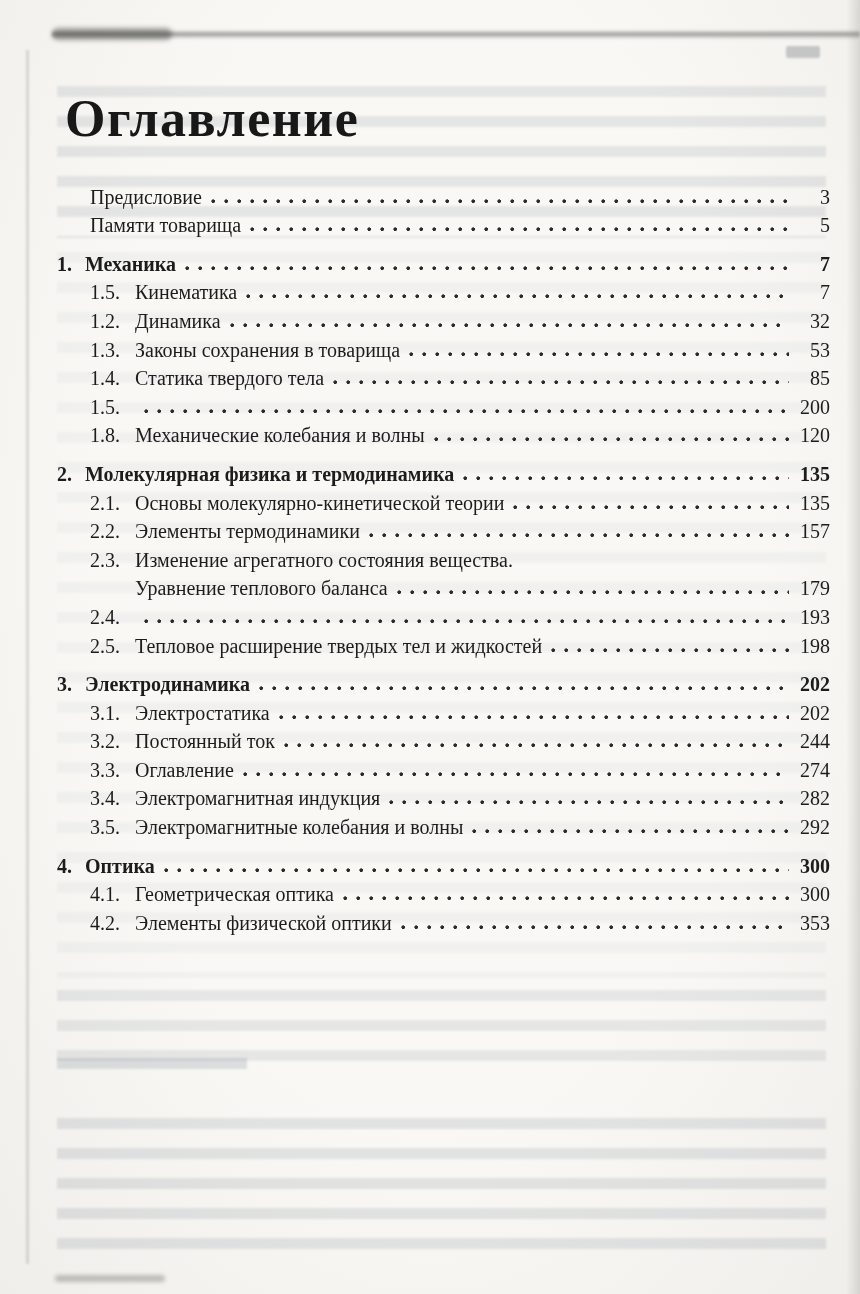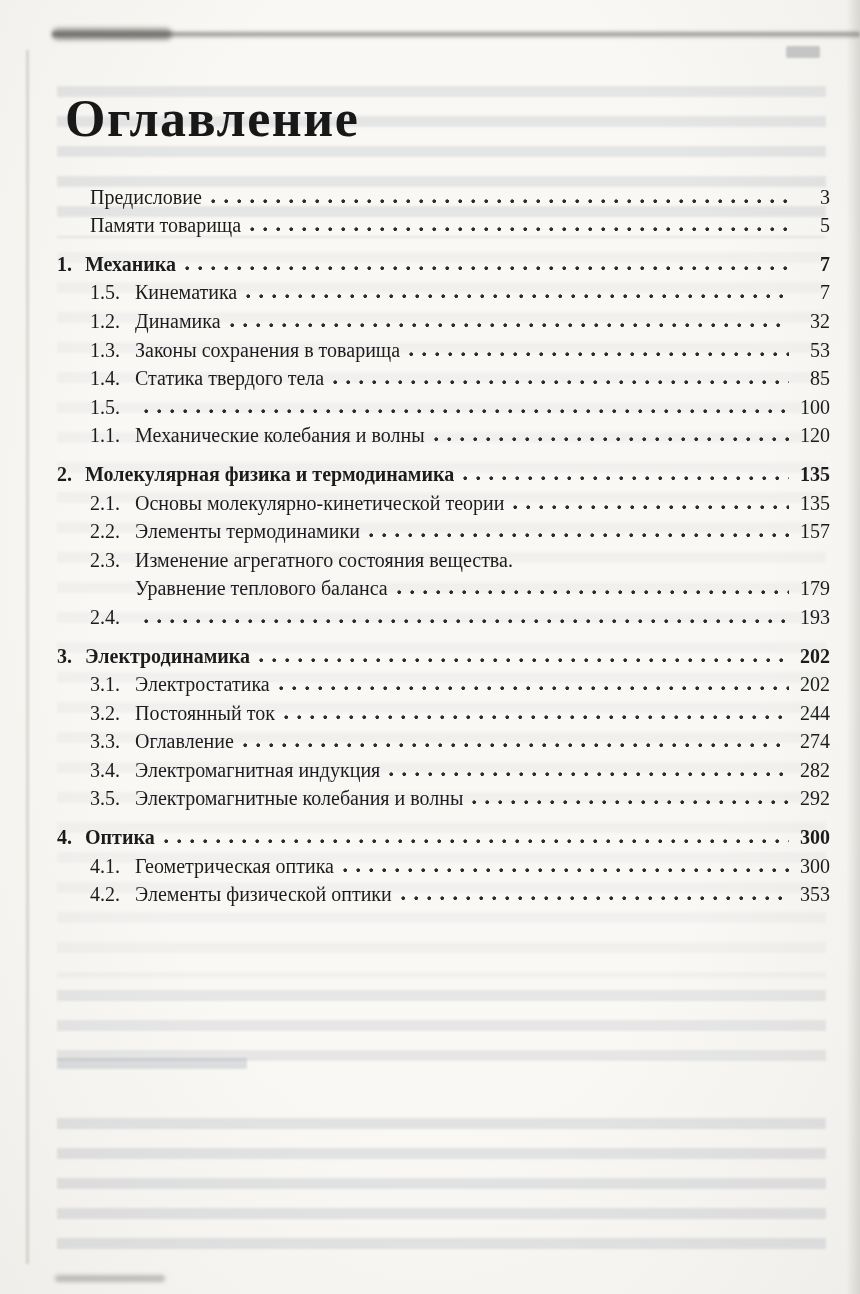--- a/index.html
+++ b/index.html
@@ -135,24 +135,24 @@
         </div>
         <div class="row section">
           <div class="num">1.4.</div>
           <div class="lbl">Статика твердого тела</div>
           <div class="dots"></div>
           <div class="pg">85</div>
         </div>
         <div class="row section">
           <div class="num">1.5.</div>
           <div class="dots"></div>
-          <div class="pg">100</div>
-        </div>
-        <div class="row section">
-          <div class="num">1.1.</div>
+          <div class="pg">200</div>
+        </div>
+        <div class="row section">
+          <div class="num">1.8.</div>
           <div class="lbl">Механические колебания и волны</div>
           <div class="dots"></div>
           <div class="pg">120</div>
         </div>
         <div class="row chapter">
           <div class="num">2.</div>
           <div class="lbl">Молекулярная физика и термодинамика</div>
           <div class="dots"></div>
           <div class="pg">135</div>
         </div>
@@ -175,20 +175,26 @@
         <div class="row section cont">
           <div class="lbl">Уравнение теплового баланса</div>
           <div class="dots"></div>
           <div class="pg">179</div>
         </div>
         <div class="row section">
           <div class="num">2.4.</div>
           <div class="dots"></div>
           <div class="pg">193</div>
         </div>
+        <div class="row section">
+          <div class="num">2.5.</div>
+          <div class="lbl">Тепловое расширение твердых тел и жидкостей</div>
+          <div class="dots"></div>
+          <div class="pg">198</div>
+        </div>
         <div class="row chapter">
           <div class="num">3.</div>
           <div class="lbl">Электродинамика</div>
           <div class="dots"></div>
           <div class="pg">202</div>
         </div>
         <div class="row section">
           <div class="num">3.1.</div>
           <div class="lbl">Электростатика</div>
           <div class="dots"></div>

